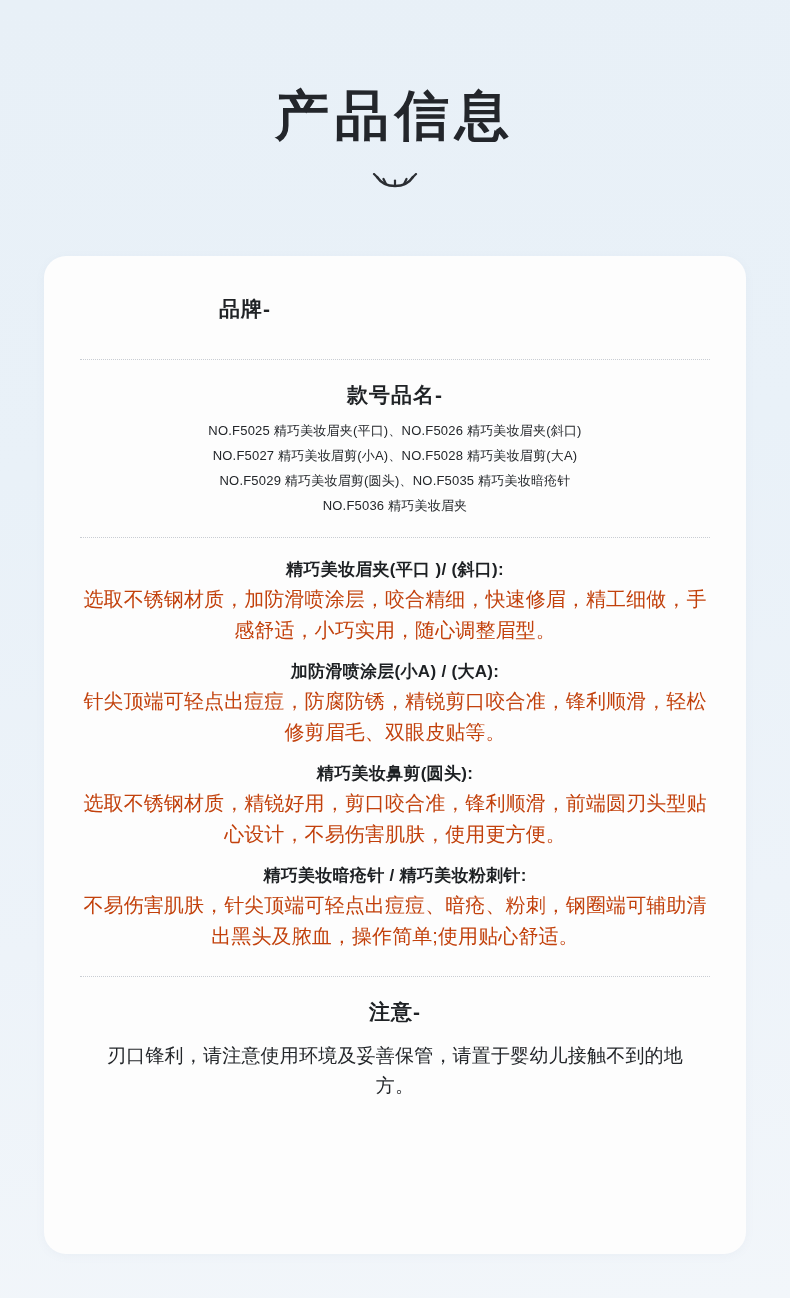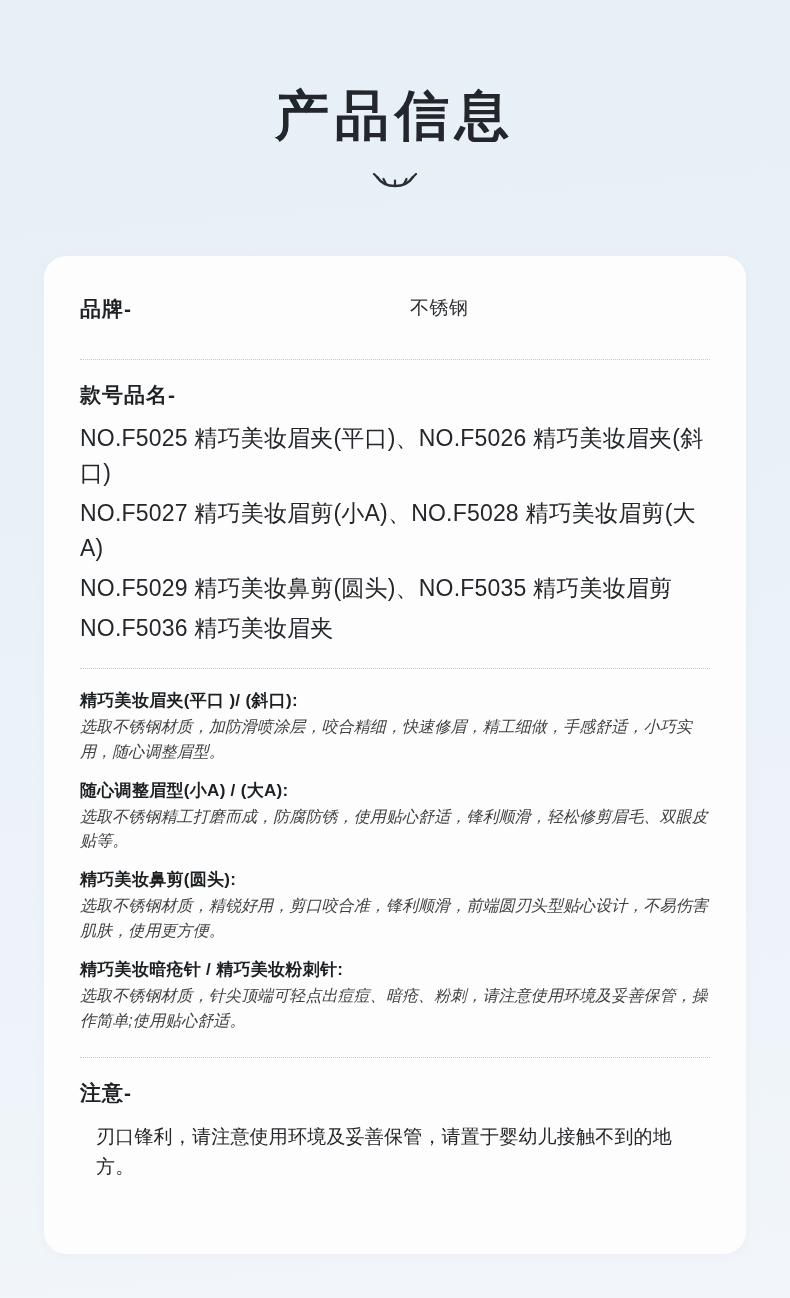--- a/index.html
+++ b/index.html
@@ -51,20 +51,21 @@
     position: absolute;
     left: 44px;
     top: 256px;
     width: 702px;
     height: 998px;
     background: #fdfdfd;
     border-radius: 22px;
     box-sizing: border-box;
     padding: 40px 36px 30px 36px;
     box-shadow: 0 2px 10px rgba(120,140,165,0.06);
+    text-align: center;
   }
 
   .row-two {
     display: flex;
     align-items: flex-start;
   }
   .col-brand { width: 330px; }
   .col-material { flex: 1; }
 
   .field-label {
@@ -95,43 +96,42 @@
     border: 0;
     border-top: 1.5px dotted #c9cdd3;
     margin: 24px 0 22px 0;
   }
   .divider.thin {
     margin: 22px 0 20px 0;
   }
 
   .model-list p {
     margin: 0 0 5px 0;
-    font-size: 23px;
+    font-size: 13px;
     line-height: 1.52;
     color: #23262a;
     letter-spacing: 0.2px;
   }
 
   .func-block {
     margin-bottom: 14px;
   }
   .func-title {
     font-size: 17px;
     font-weight: 700;
     color: #1d2023;
     margin: 0 0 3px 0;
     letter-spacing: 0.3px;
   }
   .func-body {
-    font-size: 16px;
+    font-size: 20px;
     line-height: 1.55;
-    color: #404040;
+    color: #c2410c;
     margin: 0;
     letter-spacing: 0.1px;
-    font-style: italic;
   }
 
   .notice-body {
     font-size: 19px;
     line-height: 1.6;
     color: #23262a;
     margin: 16px;
     letter-spacing: 0.2px;
   }
 </style>
@@ -154,58 +154,57 @@
     </div>
   </div>
 
   <div class="card">
 
     <div class="row-two">
       <div class="col-brand">
         <p class="field-label">品牌-</p>
       </div>
       <div class="col-material">
-        <p class="material-value">不锈钢</p>
       </div>
     </div>
 
     <hr class="divider">
 
     <div class="models">
       <p class="field-label">款号品名-</p>
       <div class="model-list">
         <p>NO.F5025 精巧美妆眉夹(平口)、NO.F5026 精巧美妆眉夹(斜口)</p>
         <p>NO.F5027 精巧美妆眉剪(小A)、NO.F5028 精巧美妆眉剪(大A)</p>
-        <p>NO.F5029 精巧美妆鼻剪(圆头)、NO.F5035 精巧美妆眉剪</p>
+        <p>NO.F5029 精巧美妆眉剪(圆头)、NO.F5035 精巧美妆暗疮针</p>
         <p>NO.F5036 精巧美妆眉夹</p>
       </div>
     </div>
 
     <hr class="divider thin">
 
     <div class="functions">
 
       <div class="func-block">
         <p class="func-title">精巧美妆眉夹(平口 )/ (斜口):</p>
         <p class="func-body">选取不锈钢材质，加防滑喷涂层，咬合精细，快速修眉，精工细做，手感舒适，小巧实用，随心调整眉型。</p>
       </div>
 
       <div class="func-block">
-        <p class="func-title">随心调整眉型(小A) / (大A):</p>
-        <p class="func-body">选取不锈钢精工打磨而成，防腐防锈，使用贴心舒适，锋利顺滑，轻松修剪眉毛、双眼皮贴等。</p>
+        <p class="func-title">加防滑喷涂层(小A) / (大A):</p>
+        <p class="func-body">针尖顶端可轻点出痘痘，防腐防锈，精锐剪口咬合准，锋利顺滑，轻松修剪眉毛、双眼皮贴等。</p>
       </div>
 
       <div class="func-block">
         <p class="func-title">精巧美妆鼻剪(圆头):</p>
         <p class="func-body">选取不锈钢材质，精锐好用，剪口咬合准，锋利顺滑，前端圆刃头型贴心设计，不易伤害肌肤，使用更方便。</p>
       </div>
 
       <div class="func-block">
         <p class="func-title">精巧美妆暗疮针 / 精巧美妆粉刺针:</p>
-        <p class="func-body">选取不锈钢材质，针尖顶端可轻点出痘痘、暗疮、粉刺，请注意使用环境及妥善保管，操作简单;使用贴心舒适。</p>
+        <p class="func-body">不易伤害肌肤，针尖顶端可轻点出痘痘、暗疮、粉刺，钢圈端可辅助清出黑头及脓血，操作简单;使用贴心舒适。</p>
       </div>
     </div>
 
     <hr class="divider">
 
     <div class="notice">
       <p class="field-label">注意-</p>
       <p class="notice-body">刃口锋利，请注意使用环境及妥善保管，请置于婴幼儿接触不到的地方。</p>
     </div>
 

